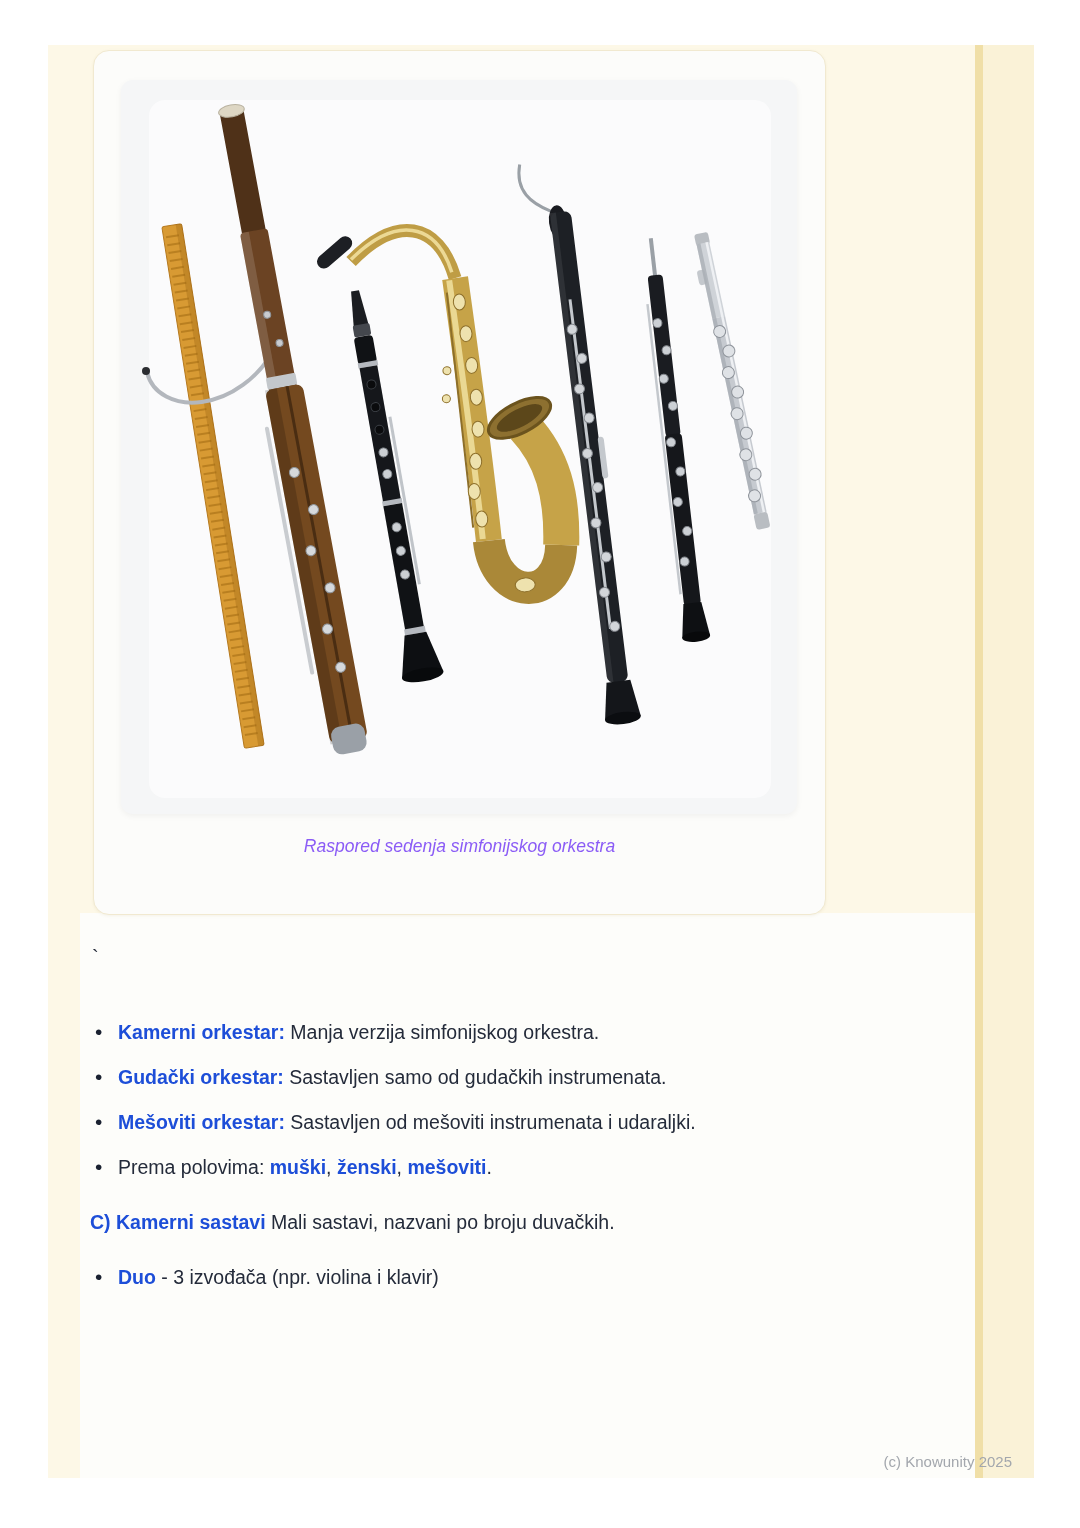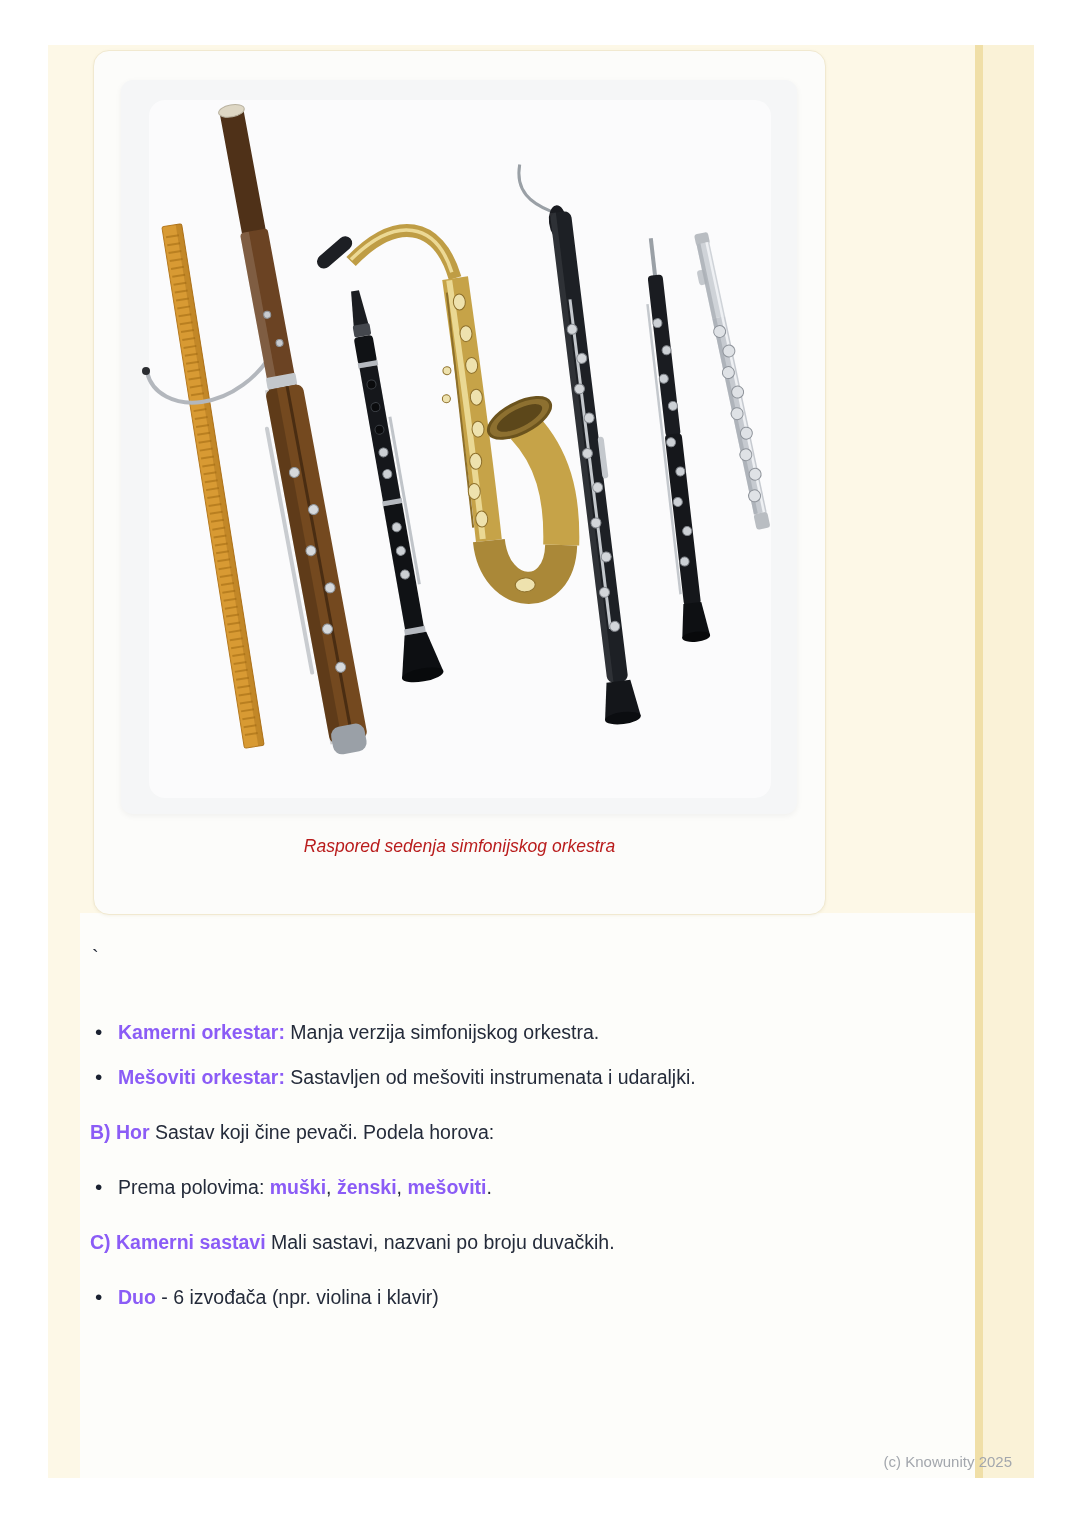--- a/index.html
+++ b/index.html
@@ -8,29 +8,29 @@
   .note-page{position:absolute;left:48px;top:45px;width:986px;height:1433px;background:#fdf8e7;}
   .margin-col{position:absolute;left:983px;top:45px;width:51px;height:1433px;background:#faf2d7;}
   .margin-line{position:absolute;left:975px;top:45px;width:8px;height:1433px;background:#f0dfa7;}
   .content-panel{position:absolute;left:80px;top:913px;width:895px;height:565px;background:#fdfdfa;}
   .photo-card{position:absolute;left:93px;top:50px;width:731px;height:863px;background:#fcfcfa;
               border:1px solid #f1e9d0;border-radius:16px;box-shadow:0 1px 3px rgba(170,150,80,.10);}
   .figure{position:absolute;left:27px;top:29px;width:676px;height:734px;background:#f5f6f7;
           border-radius:12px;overflow:hidden;box-shadow:0 2px 6px rgba(0,0,0,.05);}
   .figure svg{display:block;width:100%;height:100%;}
   .caption{position:absolute;left:0;right:0;top:785px;text-align:center;font-style:italic;
-           font-size:17.5px;color:#b91c1c;}
+           font-size:17.5px;color:#8b5cf6;}
   .backtick{position:absolute;left:92px;top:946px;font-size:20px;color:#252b39;}
   .text-block{position:absolute;left:90px;top:1016px;width:710px;color:#242b3a;
               font-size:19.5px;line-height:33px;}
   .text-block ul{list-style:none;margin:0;padding:0;width:700px;}
   .text-block li{position:relative;padding-left:28px;margin-bottom:12px;}
   .text-block li::before{content:"\2022";position:absolute;left:5px;top:-1px;font-size:21px;color:#1a2130;}
   .para{margin:22px 0;width:700px;}
-  .text-block b{font-weight:700;color:#8b5cf6;}
+  .text-block b{font-weight:700;color:#1d4ed8;}
   .watermark{position:absolute;right:68px;top:1437px;font-size:15px;color:#a3a7ad;z-index:5;margin-top:16px;}
 </style>
 </head>
 <body>
 
 <div class="stage">
   <div class="note-page"></div>
   <div class="margin-col"></div>
   <div class="margin-line"></div>
   <div class="content-panel"></div>
@@ -179,26 +179,26 @@
       </svg>
     </div>
     <div class="caption">Raspored sedenja simfonijskog orkestra</div>
   </div>
 
   <div class="backtick">`</div>
 
   <div class="text-block">
     <ul>
       <li><b>Kamerni orkestar:</b><span> Manja verzija simfonijskog orkestra.</span></li>
+      <li><b>Gudački orkestar:</b><span> Sastavljen samo od gudačkih instrumenata.</span></li>
       <li><b>Mešoviti orkestar:</b><span> Sastavljen od mešoviti instrumenata i udaraljki.</span></li>
     </ul>
-    <p class="para"><b>B) Hor</b><span> Sastav koji čine pevači. Podela horova:</span></p>
     <ul>
       <li><span>Prema polovima: </span><b>muški</b><span>, </span><b>ženski</b><span>, </span><b>mešoviti</b><span>.</span></li>
     </ul>
     <p class="para"><b>C) Kamerni sastavi</b><span> Mali sastavi, nazvani po broju duvačkih.</span></p>
     <ul>
-      <li><b>Duo</b><span> - 6 izvođača (npr. violina i klavir)</span></li>
+      <li><b>Duo</b><span> - 3 izvođača (npr. violina i klavir)</span></li>
     </ul>
   </div>
 
   <div class="watermark">(c) Knowunity 2025</div>
 </div>
 
 </body></html>

